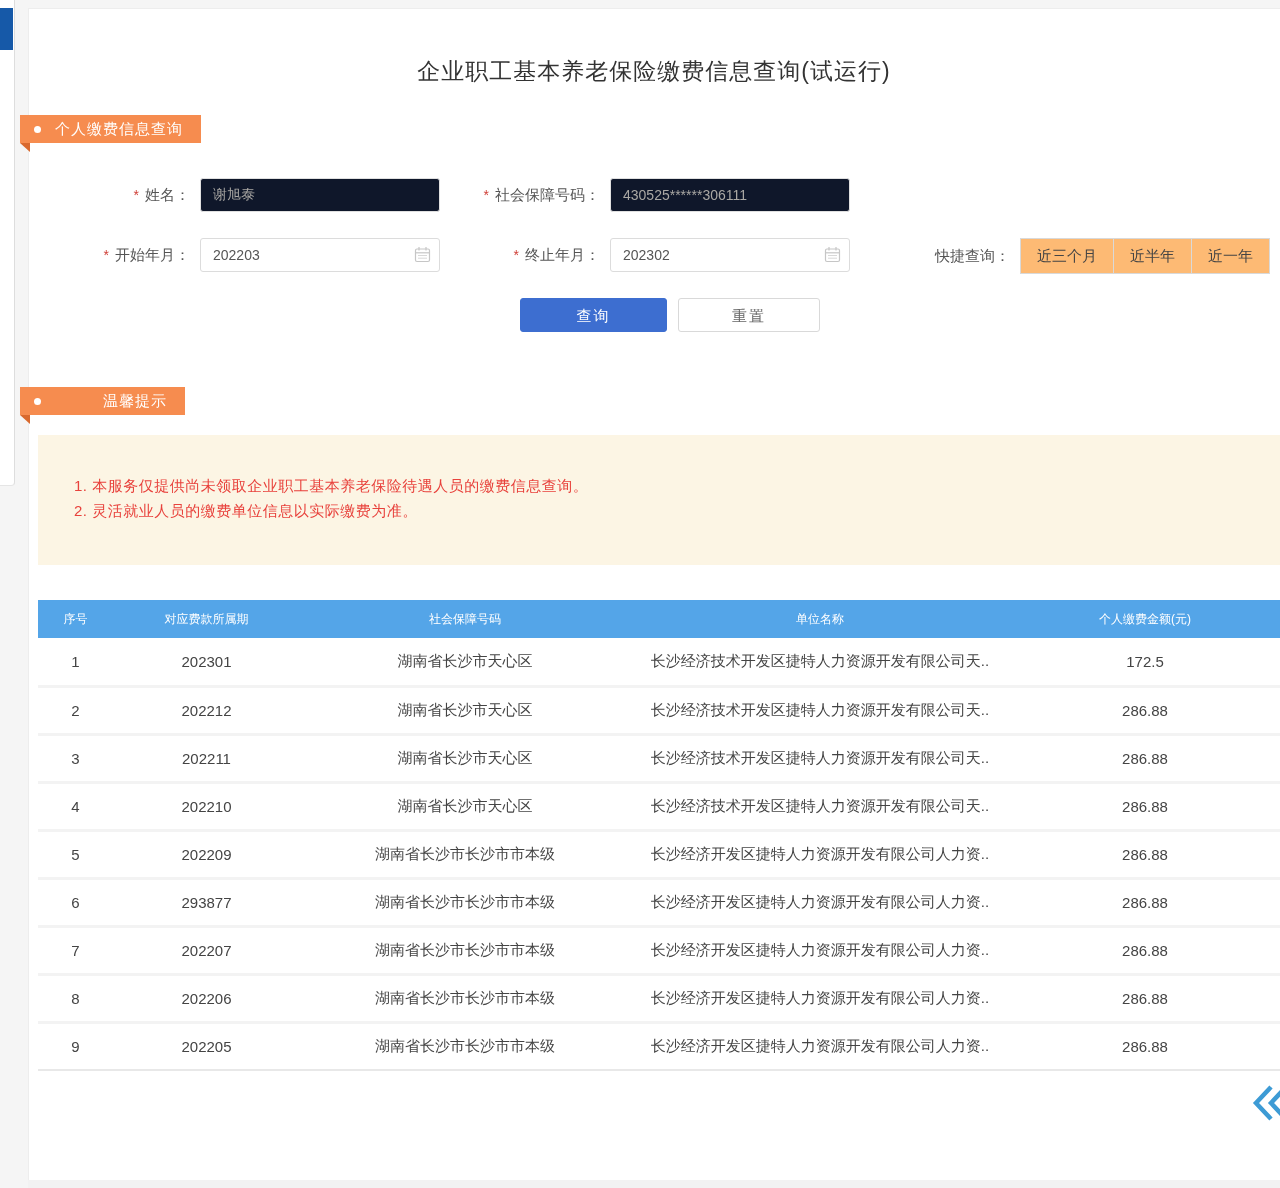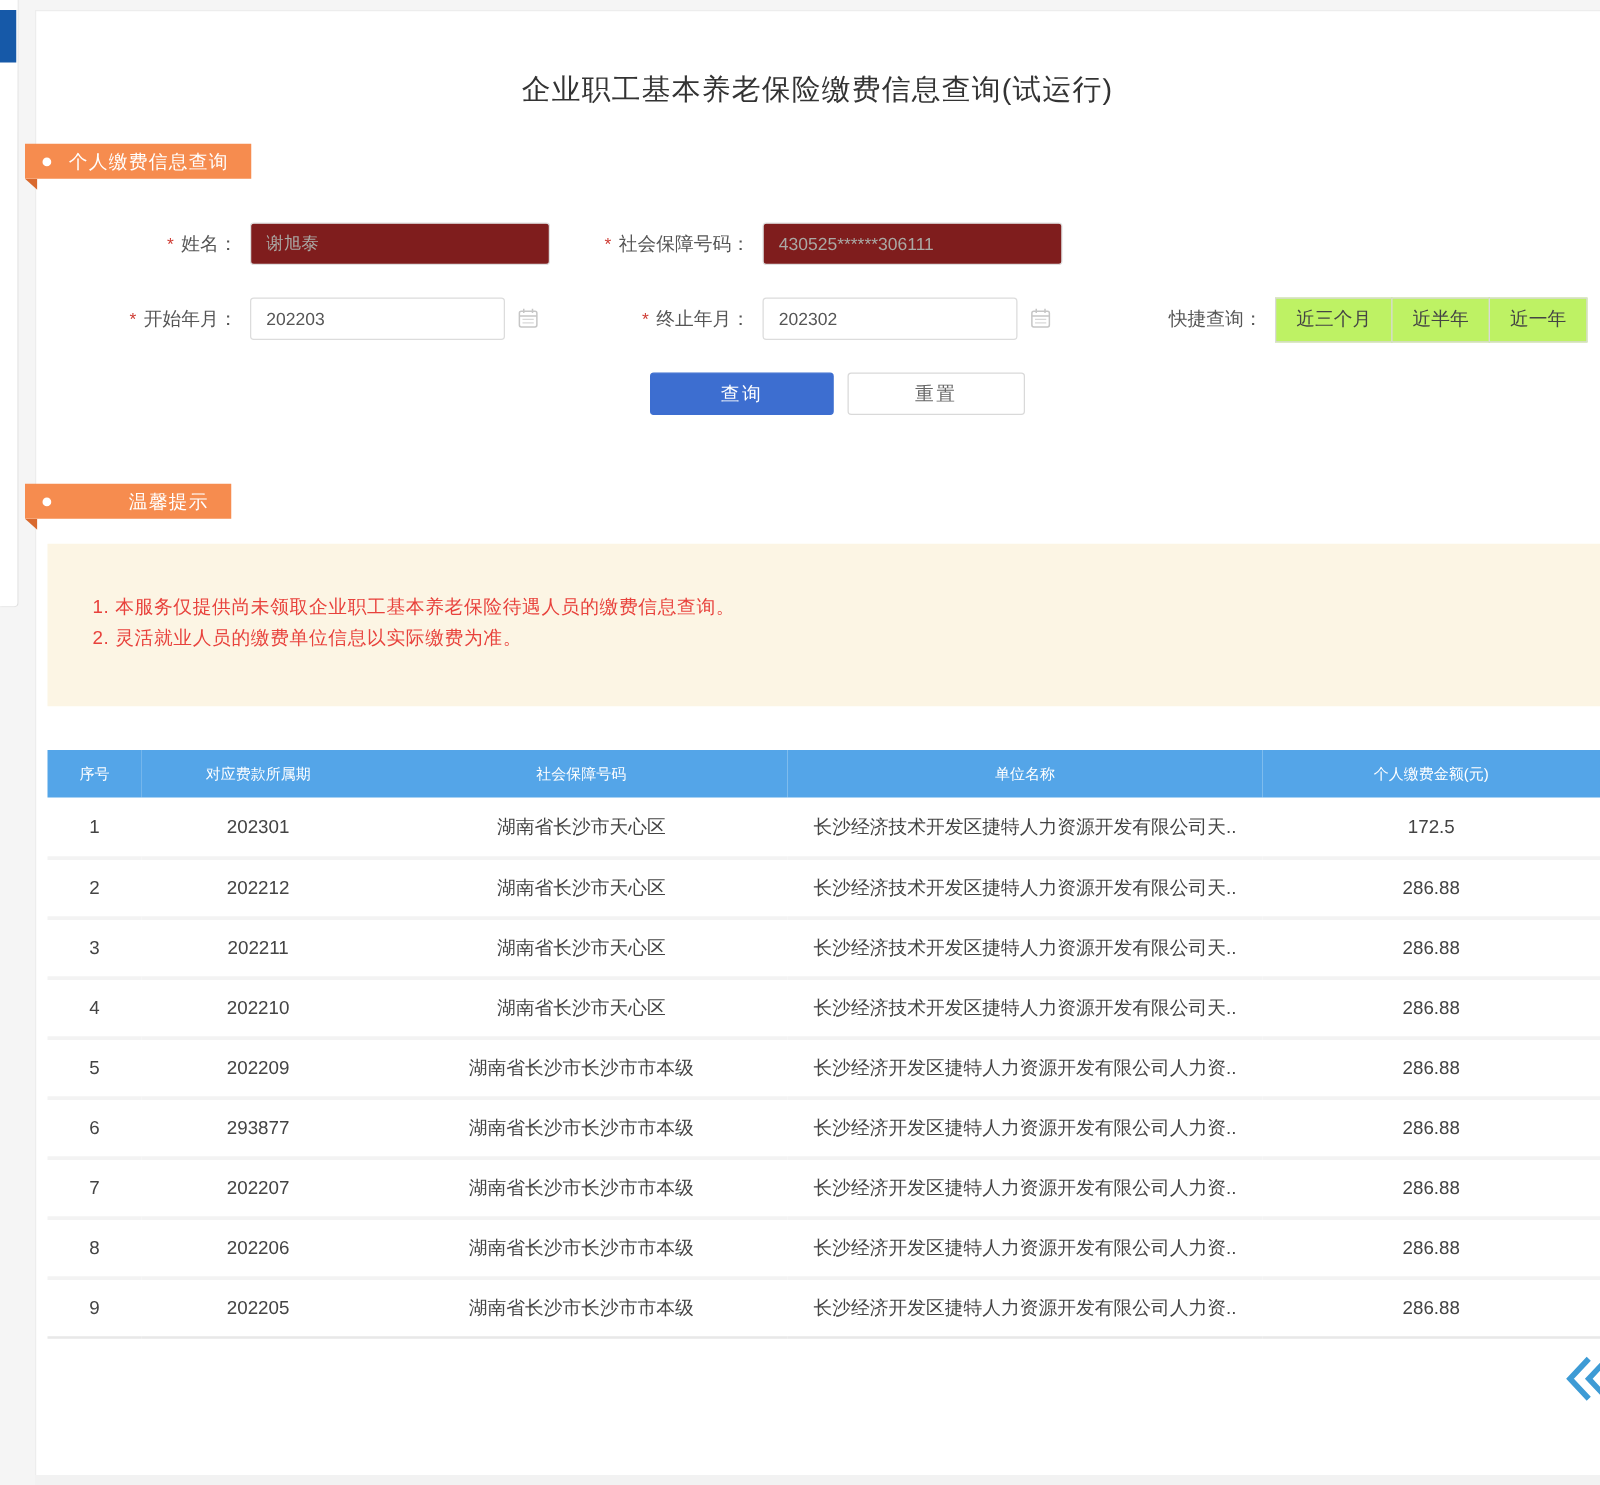--- a/index.html
+++ b/index.html
@@ -23,28 +23,28 @@
   .badge { position:absolute; left:20px; height:28px; background:#f68c4f; color:#fff; display:flex; align-items:center; padding:0 18px 0 14px; font-size:15px; letter-spacing:1px; }
   .badge .dot { width:7px; height:7px; border-radius:50%; background:#fff; margin-right:14px; }
   .badge .fold { position:absolute; left:0; bottom:-9px; width:10px; height:9px; background:#d9692e; clip-path:polygon(0 0,100% 0,100% 100%); }
   .badge.b1 { top:115px; }
   .badge.b2 { top:387px;gap:48px; }
 
   
   .flabel { position:absolute; height:34px; line-height:34px; font-size:15px; color:#555; text-align:right; }
   .req { color:#cf3e36; margin-right:6px; font-size:14px; }
   .tbox { position:absolute; height:34px; border:1px solid #dcdcdc; border-radius:3px; background:#fff; font-size:14px; color:#555; padding:0 12px; font-family:"Liberation Sans","DejaVu Sans",sans-serif; width:240px; }
-  .tbox.disabled { background:#7f1d1d; color:#aaa8a4; border-color:#e0e0e0; }
+  .tbox.disabled { background:#0f172a; color:#aaa8a4; border-color:#e0e0e0; }
   .datewrap { position:absolute; width:240px; height:34px; }
-  .datewrap .tbox { left:0; top:0; width:204px; padding-right:34px; }
+  .datewrap .tbox { left:0; top:0; width:240px; padding-right:34px; }
   .datewrap .cal { position:absolute; right:9px; top:8px; }
 
   
   .quick-group { position:absolute; left:1020px; top:238px; display:flex; }
-  .qbtn { height:36px; line-height:34px; background:#bef264; border:1px solid #d9d9d9; font-size:15px; color:#444; padding:0 16px; margin-left:-1px; cursor:pointer; white-space:nowrap; }
+  .qbtn { height:36px; line-height:34px; background:#fdba74; border:1px solid #d9d9d9; font-size:15px; color:#444; padding:0 16px; margin-left:-1px; cursor:pointer; white-space:nowrap; }
   .qbtn:first-child { margin-left:0; }
 
   
   .btn { position:absolute; height:34px; border-radius:3px; font-size:15px; text-align:center; line-height:33px; cursor:pointer; letter-spacing:2px; }
   .btn.primary { left:520px; top:298px; width:147px; background:#3d6ed0; color:#fff; border:1px solid #3d6ed0; }
   .btn.ghost { left:678px; top:298px; width:142px; background:#fff; color:#666; border:1px solid #d9d9d9; }
 
   
   .notice { position:absolute; left:38px; top:435px; width:1242px; height:130px; background:#fcf5e4; padding:38px 30px 0 36px; }
   .notice p { font-size:15px; color:#e8423c; line-height:25px; letter-spacing:0.5px; }

